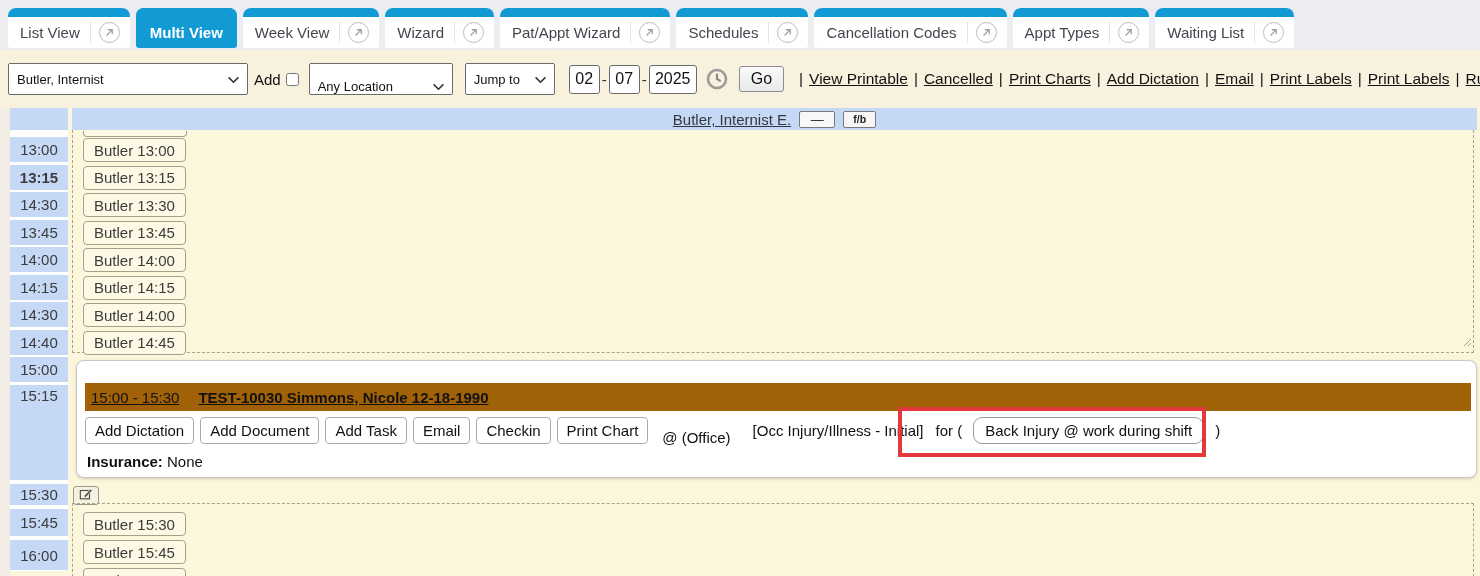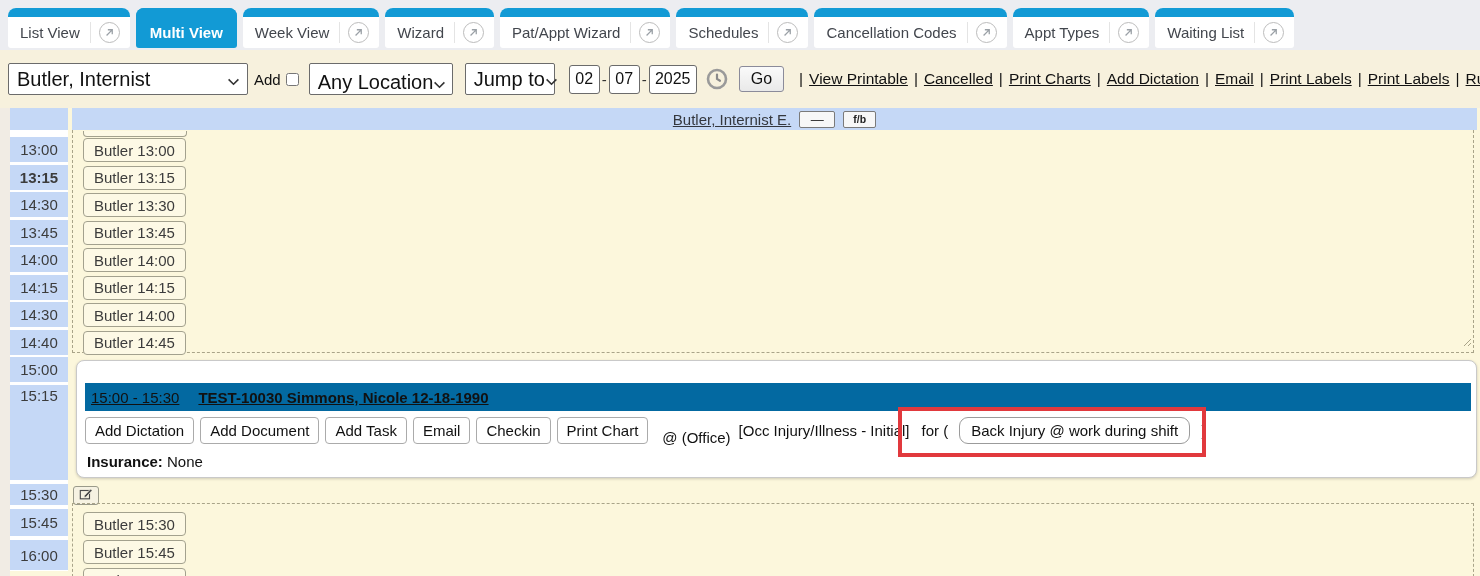--- a/index.html
+++ b/index.html
@@ -21,21 +21,21 @@
   .tab.active { background:#129ad5; }
   .tab.active .cap { background:#129ad5; }
   .tab.active .tab-body { padding:0 14px; }
   .tab.active .tab-label { color:#ffffff; font-weight:bold; padding-right:0; }
 
   
   .toolbar { position:absolute; left:0; top:50px; width:1480px; height:58px; background:#f7f1dd;
              display:flex; align-items:center; padding-left:8px; white-space:nowrap; overflow:hidden; }
   .selectbox { display:flex; align-items:center; justify-content:space-between; background:#fff;
                border:1px solid #6b6b6b; border-radius:2px; height:32px; padding:0 7px 0 8px;
-               font-size:20px; color:#111; cursor:pointer; flex:0 0 auto; }
+               font-size:13px; color:#111; cursor:pointer; flex:0 0 auto; }
   .sel-provider { width:240px; }
   .sel-location { width:144px; margin-left:10px;align-items:flex-end; }
   .sel-jump { width:90px; margin-left:12px; }
   .add-label { font-size:15px; color:#111; margin-left:6px; }
   .add-check { width:15px; height:15px; margin-left:5px; }
   .date-input { height:29px; border:1px solid #6b6b6b; border-radius:3px; background:#fff;
                 text-align:center; font-size:16px; font-family:"Liberation Sans",sans-serif; color:#111; }
   .di-m { width:31px; margin-left:14px; } .di-d { width:31px; } .di-y { width:48px; }
   .date-dash { font-size:15px; color:#333; margin:0 2px; }
   .clock { margin-left:8px; display:flex; align-items:center; cursor:pointer; }
@@ -75,32 +75,32 @@
               background:#fdf9e5; border:1px solid #a3a18e; border-radius:4px; padding:0 10px;
               font-size:15px; color:#3c3c3c; cursor:pointer; white-space:nowrap;
               font-family:"Liberation Sans",sans-serif; }
   .slot-partial { position:absolute; left:83px; top:23px; width:104px; height:6px;
                   border:1px solid #a3a18e; border-top:none; border-radius:0 0 4px 4px;
                   background:#fdf9e5; }
 
   
   .appt { position:absolute; left:76px; top:252px; width:1401px; height:118px; background:#ffffff;
           border:1px solid #c9c9c9; border-radius:8px; box-shadow:0 1px 3px rgba(0,0,0,0.18); }
-  .appt-pink { position:absolute; left:8px; top:22px; width:1386px; height:28px; background:#0369a1;
+  .appt-pink { position:absolute; left:8px; top:22px; width:1386px; height:28px; background:#a16207;
                display:flex; align-items:center; padding-left:6px; }
   .appt-time { font-size:15px; color:#111; text-decoration:underline; cursor:pointer; }
   .appt-patient { font-size:15px; font-weight:bold; color:#111; text-decoration:underline;
                   margin-left:19px; cursor:pointer; }
   .appt-actions { position:absolute; left:8px; top:56px; height:27px; display:flex;
                   align-items:center; gap:6px; white-space:nowrap; }
   .act-btn { height:27px; background:#fff; border:1px solid #ababab; border-radius:4px;
              padding:0 9px; font-size:15px; color:#111; cursor:pointer;
              font-family:"Liberation Sans",sans-serif; }
   .appt-text { font-size:15px; color:#111; }
-  .t-loc { margin-left:8px;margin-top:14px; } .t-type { margin-left:2px; } .t-for { margin-left:6px; }
+  .t-loc { margin-left:8px;margin-top:14px; } .t-type { margin-left:16px; } .t-for { margin-left:6px; }
   .reason-box { height:27px; display:inline-flex; align-items:center; background:#fff;
                 border:1px solid #9b9b9b; border-radius:9px; padding:0 11px; font-size:15px;
                 color:#111; margin-left:5px; }
   .t-paren { margin-left:5px; }
   .appt-insurance { position:absolute; left:10px; top:92px; font-size:15px; color:#111; }
   .appt-insurance b { font-weight:bold; }
 
   .edit-btn { position:absolute; left:73px; top:378px; width:26px; height:19px; background:#f6f2e2;
               border:1px solid #9a9a8a; border-radius:3px; display:flex; align-items:center;
               justify-content:center; cursor:pointer; }

